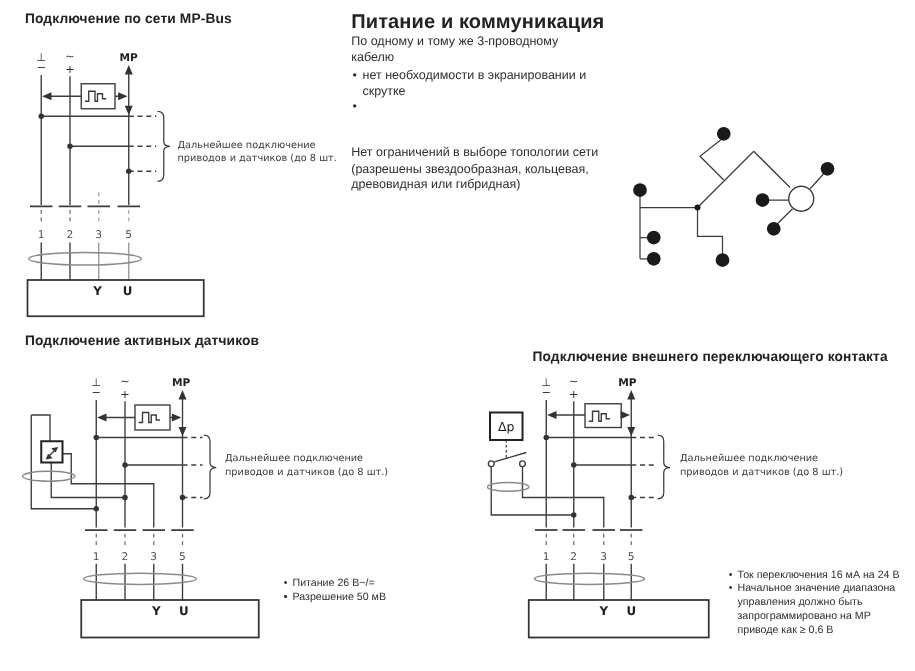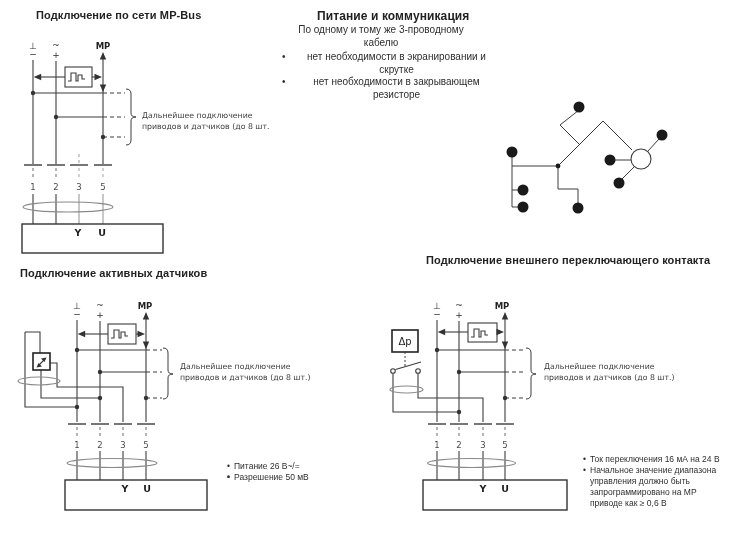--- a/index.html
+++ b/index.html
@@ -3,38 +3,38 @@
 <meta charset="utf-8">
 <style>
   html,body{margin:0;padding:0;}
   body{
     width:732px;height:537px;position:relative;background:#ffffff;
     font-family:"Liberation Sans","DejaVu Sans",sans-serif;color:#2b2b2b;
     overflow:hidden;
   }
   .abs{position:absolute;}
   .h{font-weight:bold;font-size:11px;color:#222;letter-spacing:0.1px;}
-  .body-text{font-size:10px;line-height:12.5px;color:#2e2e2e;text-align:center;}
+  .body-text{font-size:10px;line-height:12.5px;color:#2e2e2e;}
   .small-notes{font-size:8.5px;line-height:11px;color:#2e2e2e;}
   ul.blist{list-style:none;margin:2px 0 0 0;padding:0;}
   ul.blist li{position:relative;padding-left:9px;margin:0;}
   ul.blist.small-notes li{padding-left:8px;}
   .mk{position:absolute;left:1px;top:0;}
   svg text{font-family:"DejaVu Sans","Liberation Sans",sans-serif;fill:#2e2e2e;}
   svg .sym{font-size:9px;}
   svg .mp{font-size:8.5px;font-weight:bold;fill:#222;}
   svg .tnum{font-size:8.5px;fill:#4a4a4a;}
   svg .yu{font-size:9.5px;font-weight:bold;fill:#1c1c1c;}
   svg .ann{font-size:7.8px;fill:#3a3a3a;}
   svg .dp{font-size:10px;fill:#1c1c1c;}
 </style>
 </head>
 <body>
 
-<div class="abs h" style="left:36px;top:9px;text-align:right;">Подключение по сети MP-Bus</div>
+<div class="abs h" style="left:20px;top:9px;text-align:right;">Подключение по сети MP-Bus</div>
 
 <svg class="abs" style="left:14px;top:34px;" width="255" height="228" viewBox="0 0 255 228">
   <g>
     <text class="sym" x="19" y="15" text-anchor="middle">⊥</text>
     <text class="sym" x="19" y="23" text-anchor="middle">−</text>
     <text class="sym" x="42" y="14" text-anchor="middle">~</text>
     <text class="sym" x="42" y="24" text-anchor="middle">+</text>
     <text class="mp" x="89" y="15" text-anchor="middle">MP</text>
   </g>
   <g stroke="#3c3c3c" stroke-width="1.1" fill="none">
@@ -90,29 +90,30 @@
     <line x1="65" y1="160" x2="65" y2="190" stroke="#9a9a9a" stroke-width="1.1"></line>
     <line x1="89" y1="160" x2="89" y2="190" stroke="#9a9a9a" stroke-width="1.1"></line>
     <ellipse cx="54" cy="173" rx="45" ry="5" stroke="#8a8a8a" stroke-width="1.2" fill="none"></ellipse>
     <rect x="8" y="190" width="141" height="29" stroke="#333" stroke-width="1.4" fill="#fff"></rect>
     <text class="yu" x="64" y="202" text-anchor="middle">Y</text>
     <text class="yu" x="88" y="202" text-anchor="middle">U</text>
   </g>
 </svg>
 
 <div class="abs" style="left:281px;top:9px;width:240px;">
-  <div class="h" style="font-size:12px;margin-left:36px;">Питание и коммуникация</div>
+  <div class="h" style="font-size:16px;">Питание и коммуникация</div>
   <div class="body-text" style="width:200px;margin-top:1px;">По одному и тому же 3-проводному кабелю</div>
   <ul class="blist body-text" style="width:222px;">
     <li><span class="mk">•</span><span>нет необходимости в экранировании и скрутке</span></li>
-    <li><span class="mk">•</span><span>нет необходимости в закрывающем резисторе</span></li>
+    <li><span class="mk">•</span></li>
   </ul>
 </div>
 
 <div class="abs" style="left:281px;top:116px;width:228px;">
+  <div class="body-text" style="margin-top:1px;">Нет ограничений в выборе топологии сети (разрешены звездообразная, кольцевая, древовидная или гибридная)</div>
 </div>
 
 <svg class="abs" style="left:498px;top:90px;" width="230" height="135" viewBox="0 0 230 135">
   <g stroke="#3c3c3c" stroke-width="1" fill="none">
     <line x1="14" y1="66" x2="14" y2="117"></line>
     <line x1="14" y1="100" x2="21" y2="100"></line>
     <line x1="14" y1="117" x2="21" y2="117"></line>
     <line x1="14" y1="76" x2="58" y2="76"></line>
     <line x1="60" y1="76" x2="105" y2="31"></line>
     <line x1="105" y1="31" x2="134" y2="60"></line>
@@ -220,21 +221,21 @@
     <text class="yu" x="133" y="204" text-anchor="middle">U</text>
   </g>
 </svg>
 
 <ul class="abs blist small-notes" style="left:226px;top:459px;width:130px;">
   <li><span class="mk">•</span><span>Питание 26 В~/=</span></li>
   <li><span class="mk">•</span></li>
   <li><span class="mk">•</span><span>Разрешение 50 мВ</span></li>
 </ul>
 
-<div class="abs h" style="left:390px;top:254px;padding-left:36px;">Подключение внешнего переключающего контакта</div>
+<div class="abs h" style="left:390px;top:280px;padding-left:36px;">Подключение внешнего переключающего контакта</div>
 
 <svg class="abs" style="left:388px;top:288px;" width="330" height="232" viewBox="0 0 330 232">
   <g>
     <text class="sym" x="49" y="21" text-anchor="middle">⊥</text>
     <text class="sym" x="49" y="29" text-anchor="middle">−</text>
     <text class="sym" x="71" y="20" text-anchor="middle">~</text>
     <text class="sym" x="71" y="30" text-anchor="middle">+</text>
     <text class="mp" x="114" y="21" text-anchor="middle">MP</text>
   </g>
   <g stroke="#3c3c3c" stroke-width="1.1" fill="none">

